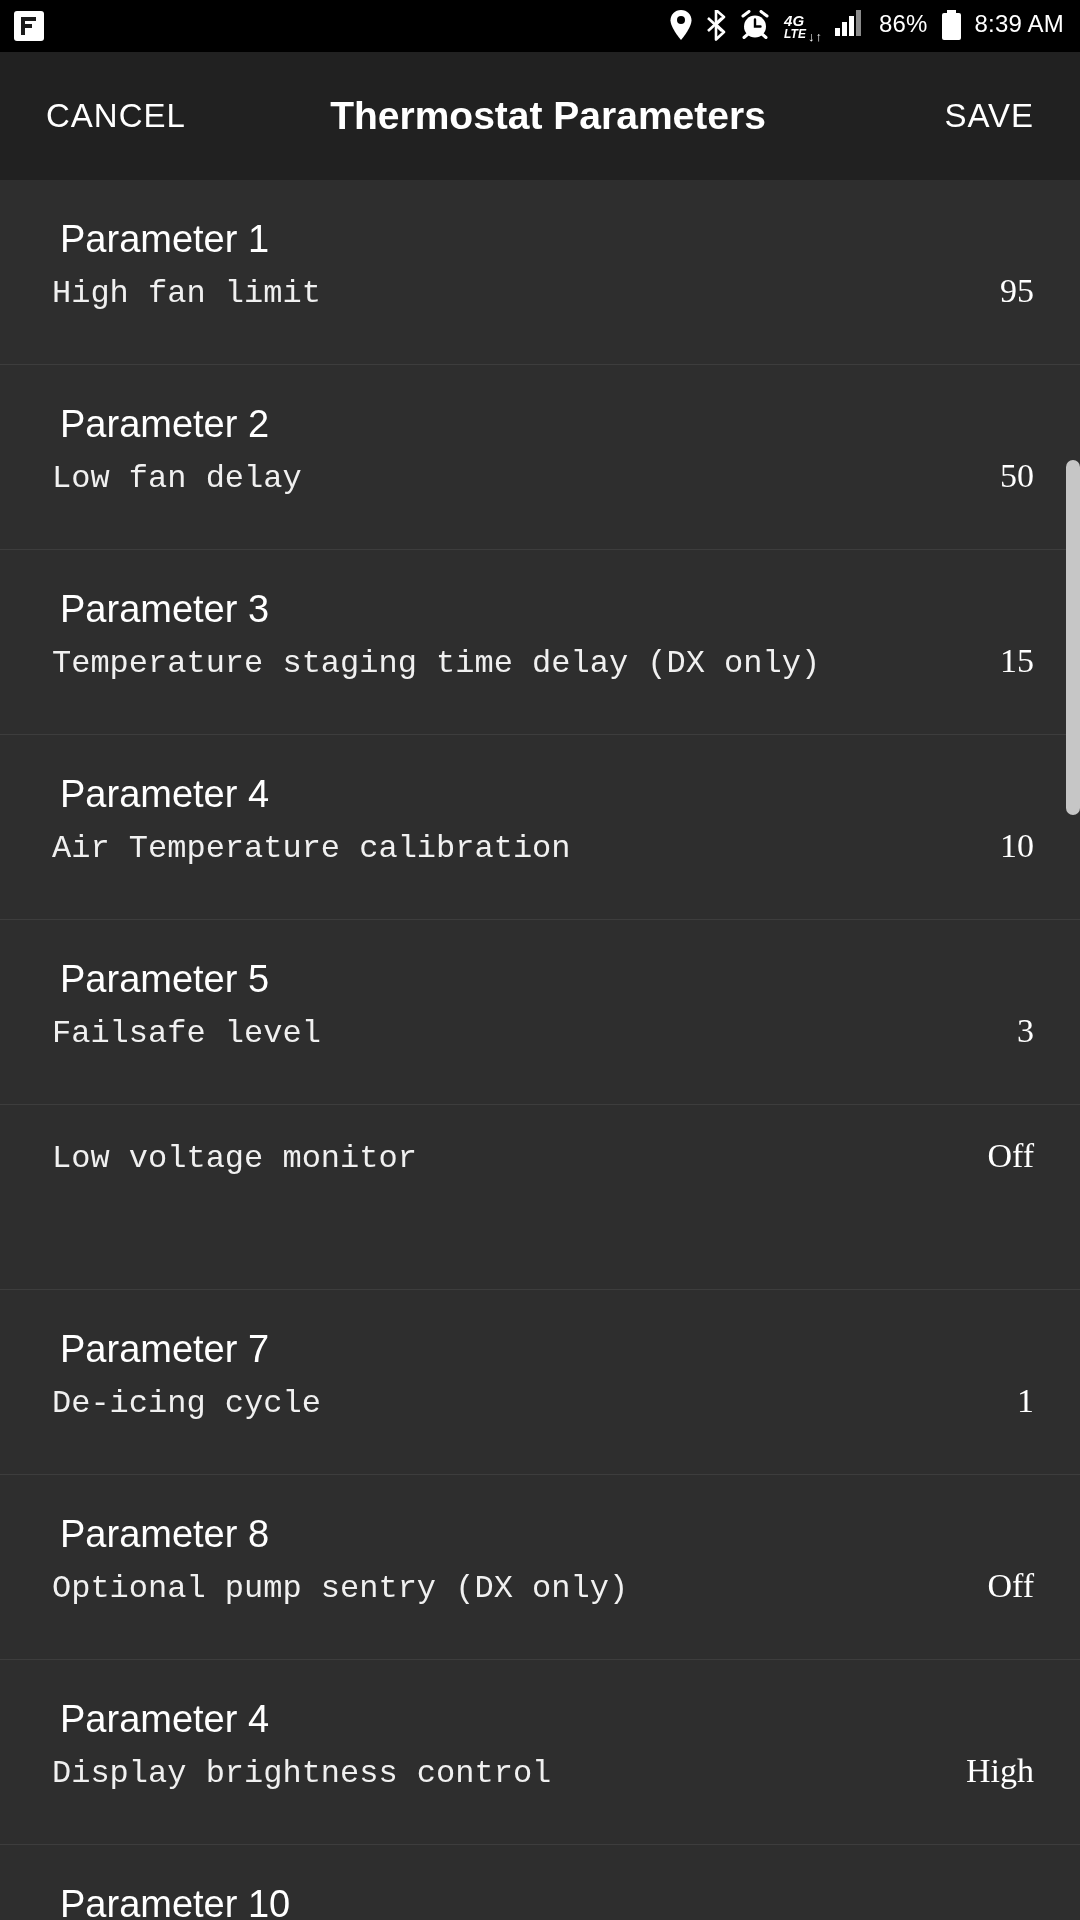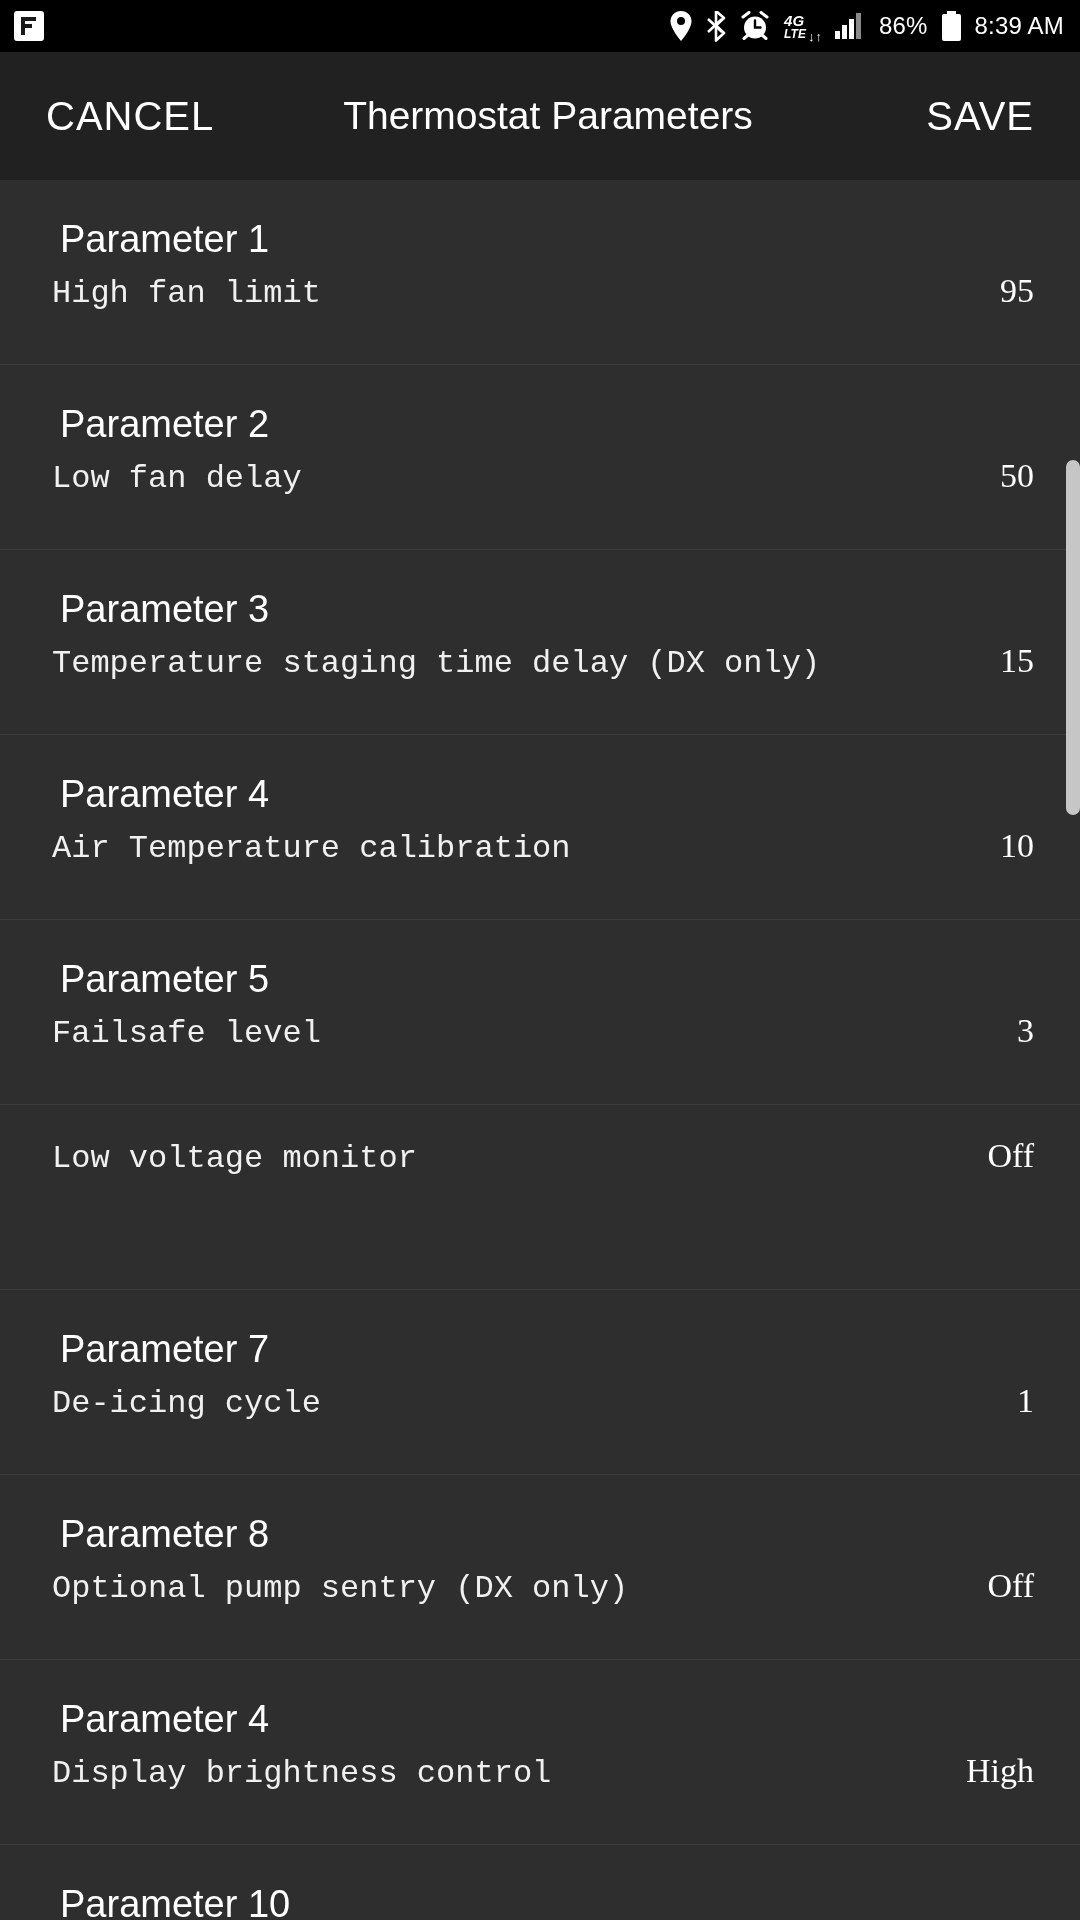--- a/index.html
+++ b/index.html
@@ -27,21 +27,21 @@
   }
   .sb-left {
     display: flex;
     align-items: center;
     gap: 10px;
     flex: 0 0 auto;
   }
   .sb-spacer { flex: 1 1 auto; }
   .sb-right {
     display: flex;
-    align-items: center;
+    align-items: flex-start;
     gap: 14px;
     flex: 0 0 auto;
   }
   .flipboard-icon {
     width: 30px;
     height: 30px;
     background: #ffffff;
     border-radius: 3px;
     position: relative;
   }
@@ -134,31 +134,31 @@
     background: #212121;
     display: flex;
     align-items: center;
     justify-content: space-between;
     padding: 0 46px;
     box-sizing: border-box;
     position: relative;
   }
   .appbar-action {
     color: #ffffff;
-    font-size: 40px;
+    font-size: 33px;
     letter-spacing: 1px;
     white-space: nowrap;
   }
   .appbar-title {
     position: absolute;
     left: 0; right: 0;
     text-align: center;
     color: #ffffff;
     font-size: 39px;
-    font-weight: normal;
+    font-weight: bold;
     pointer-events: none;
     padding-left: 16px;
   }
 
   
   .list {
     position: relative;
     background: #2e2e2e;
     height: 1740px;
     overflow: hidden;

